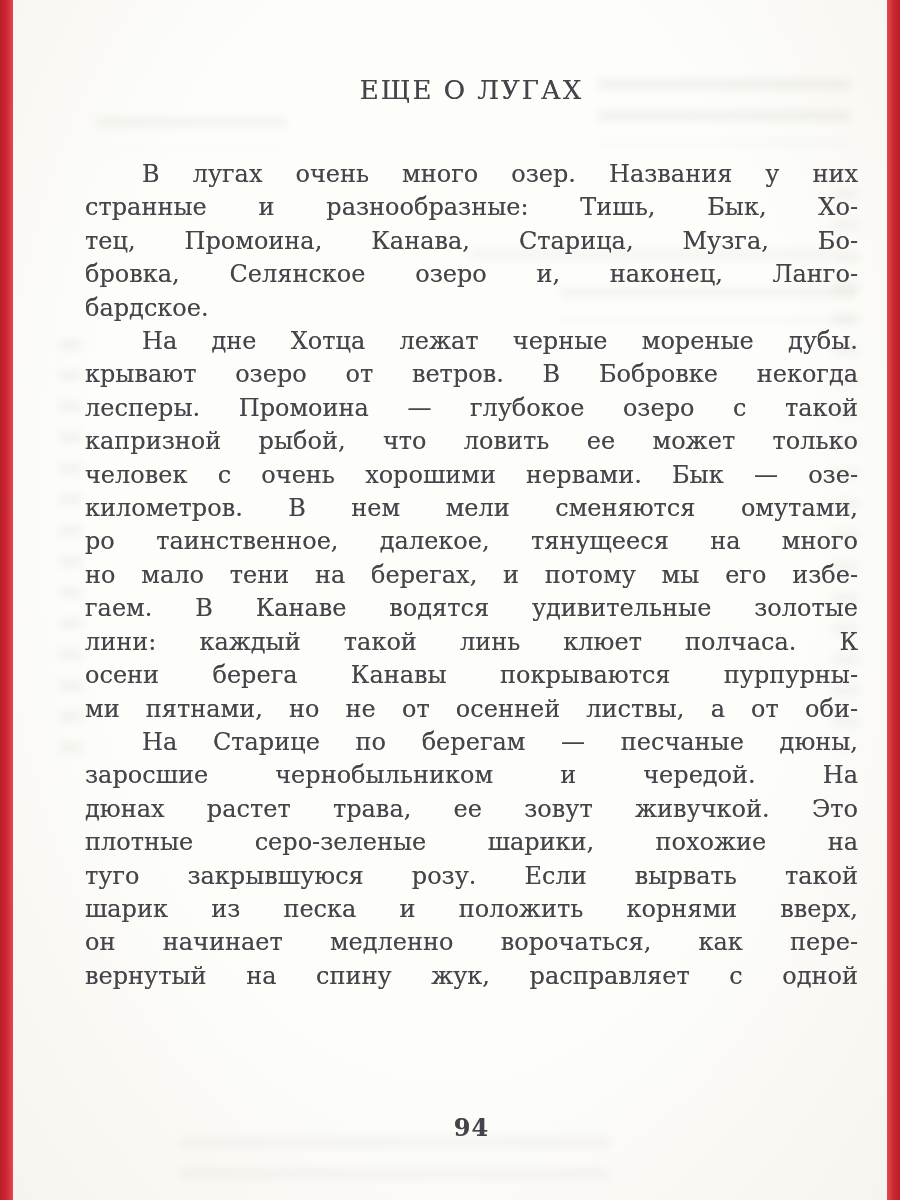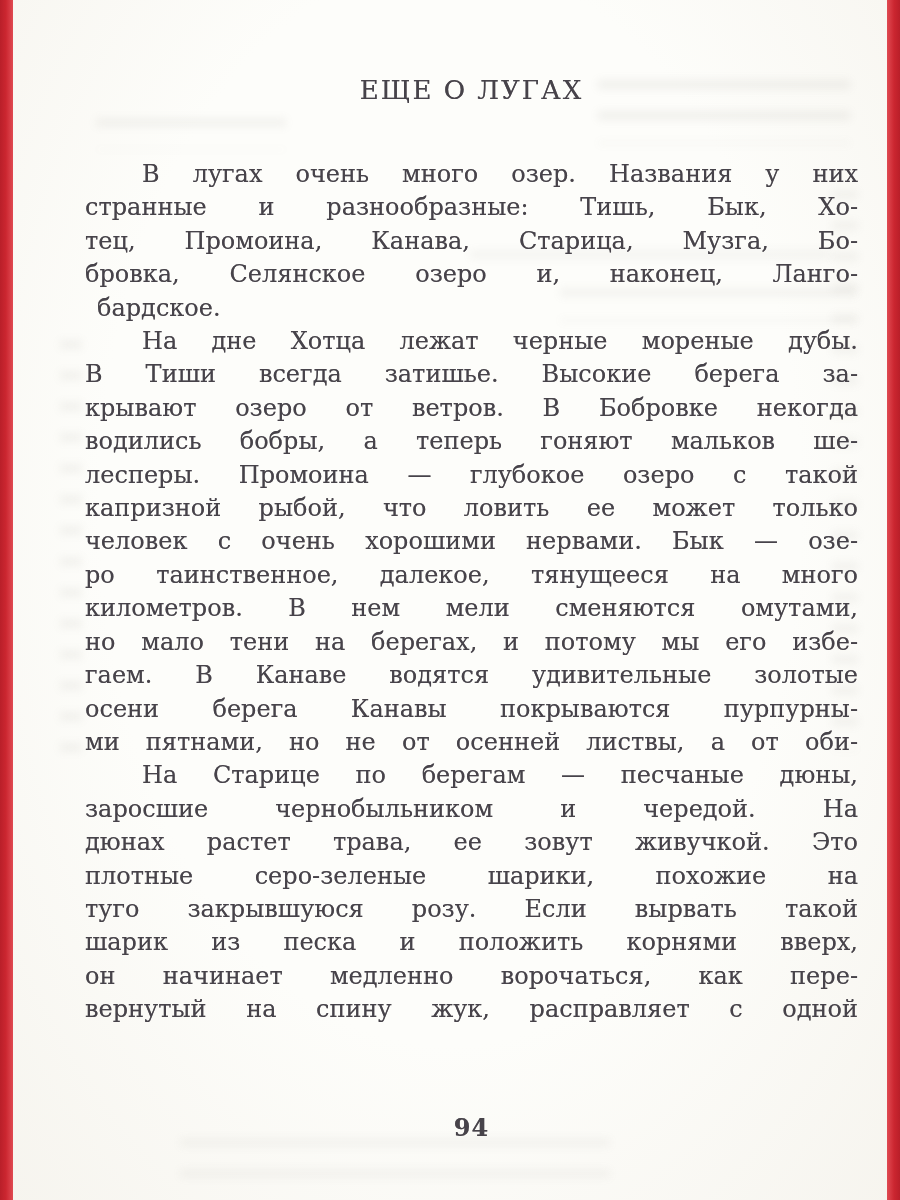--- a/index.html
+++ b/index.html
@@ -45,21 +45,21 @@
     text-shadow:0 0 .5px rgba(64,60,66,.7);
   }
   .text-block{
     position:absolute;top:158px;left:85px;width:773px;
     font-size:24px;line-height:33.4px;
     word-spacing:2px;
     text-shadow:0 0 .5px rgba(64,60,66,.55);
   }
   .line{text-align:justify;text-align-last:justify;}
   .line.first{text-indent:57px;}
-  .line.noj{text-align-last:left;margin-left:12px;}
+  .line.noj{text-align-last:left;}
   .page-number{
     position:absolute;top:1105px;left:85px;width:773px;
     text-align:center;
     font-size:24px;font-weight:bold;letter-spacing:1px;
     text-shadow:0 0 .5px rgba(64,60,66,.6);
     margin-top:8px;
   }
 </style>
 </head>
 <body>
@@ -78,30 +78,29 @@
 
   <div class="title">ЕЩЕ О ЛУГАХ</div>
 
   <div class="text-block">
       <div class="line first">В лугах очень много озер. Названия у них</div>
       <div class="line">странные и разнообразные: Тишь, Бык, Хо-</div>
       <div class="line">тец, Промоина, Канава, Старица, Музга, Бо-</div>
       <div class="line">бровка, Селянское озеро и, наконец, Ланго-</div>
       <div class="line noj">бардское.</div>
       <div class="line first">На дне Хотца лежат черные мореные дубы.</div>
-      <div class="line">В Тиши всегда затишье. Высокие берега за-</div>
       <div class="line">крывают озеро от ветров. В Бобровке некогда</div>
-      <div class="line">водились бобры, а теперь гоняют мальков ше-</div>
       <div class="line">лесперы. Промоина — глубокое озеро с такой</div>
       <div class="line">капризной рыбой, что ловить ее может только</div>
       <div class="line">человек с очень хорошими нервами. Бык — озе-</div>
+      <div class="line">километров. В нем мели сменяются омутами,</div>
       <div class="line">ро таинственное, далекое, тянущееся на много</div>
-      <div class="line">километров. В нем мели сменяются омутами,</div>
       <div class="line">но мало тени на берегах, и потому мы его избе-</div>
       <div class="line">гаем. В Канаве водятся удивительные золотые</div>
+      <div class="line">лини: каждый такой линь клюет полчаса. К</div>
       <div class="line">осени берега Канавы покрываются пурпурны-</div>
       <div class="line">ми пятнами, но не от осенней листвы, а от оби-</div>
       <div class="line first">На Старице по берегам — песчаные дюны,</div>
       <div class="line">заросшие чернобыльником и чередой. На</div>
       <div class="line">дюнах растет трава, ее зовут живучкой. Это</div>
       <div class="line">плотные серо-зеленые шарики, похожие на</div>
       <div class="line">туго закрывшуюся розу. Если вырвать такой</div>
       <div class="line">шарик из песка и положить корнями вверх,</div>
       <div class="line">он начинает медленно ворочаться, как пере-</div>
       <div class="line">вернутый на спину жук, расправляет с одной</div>

